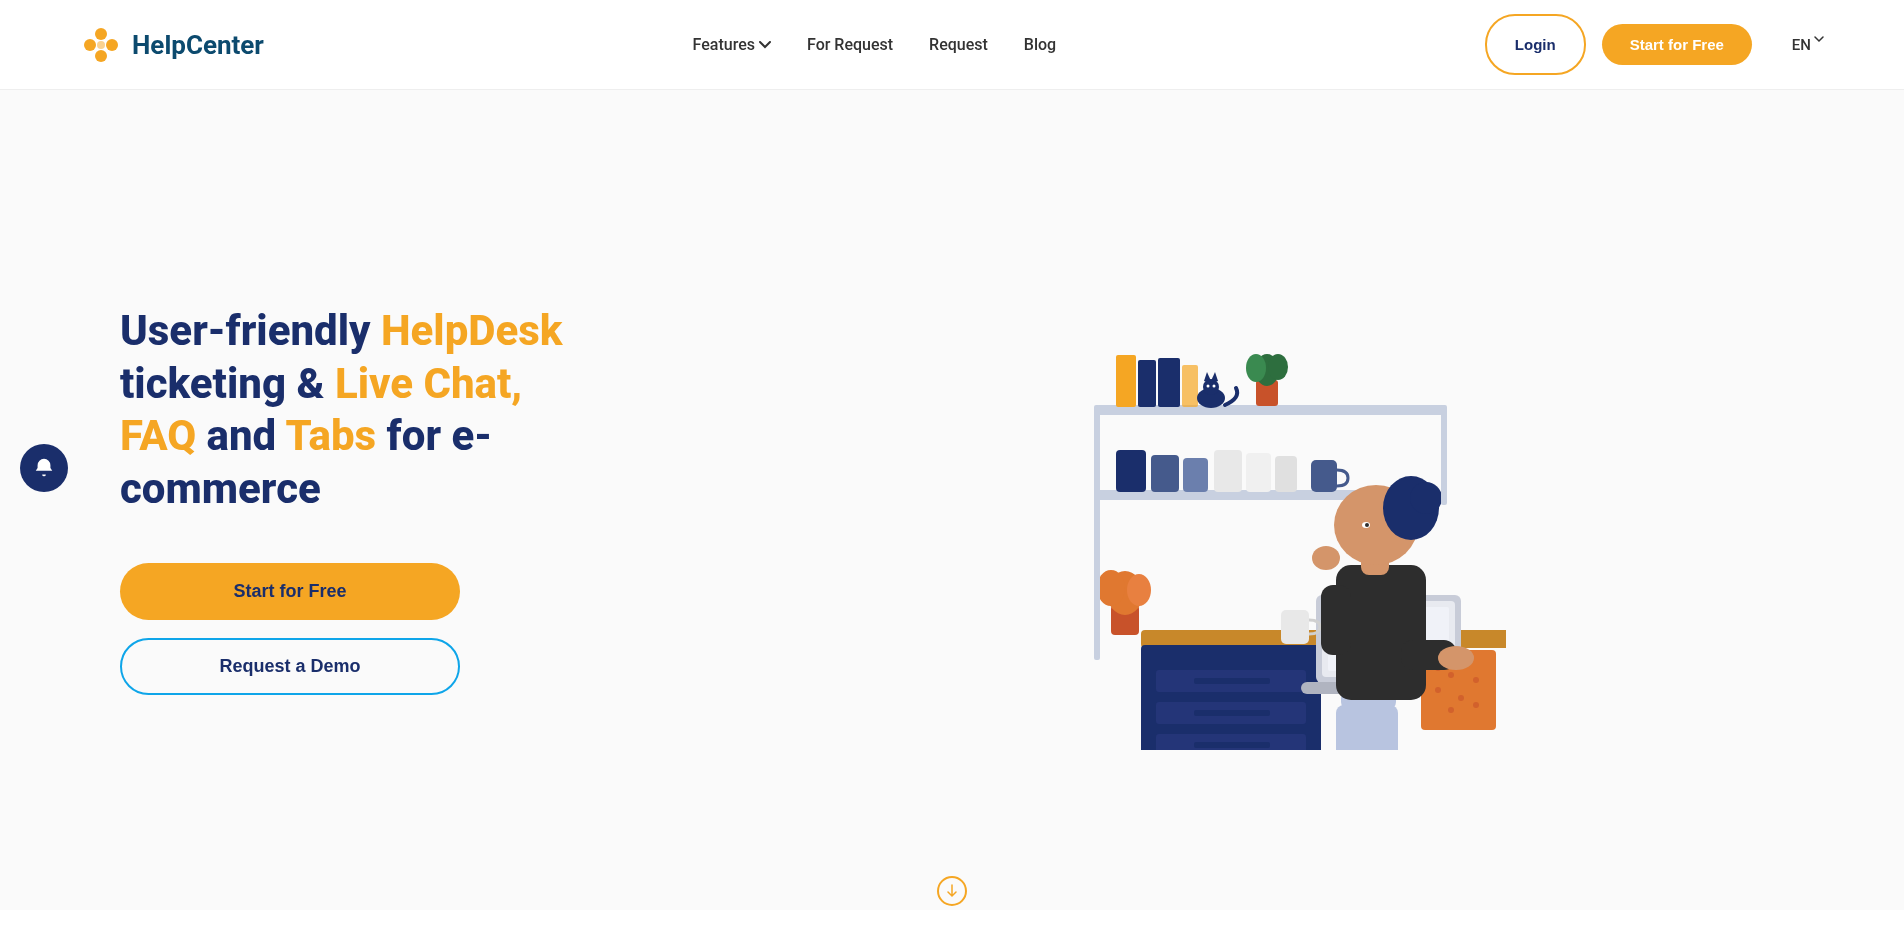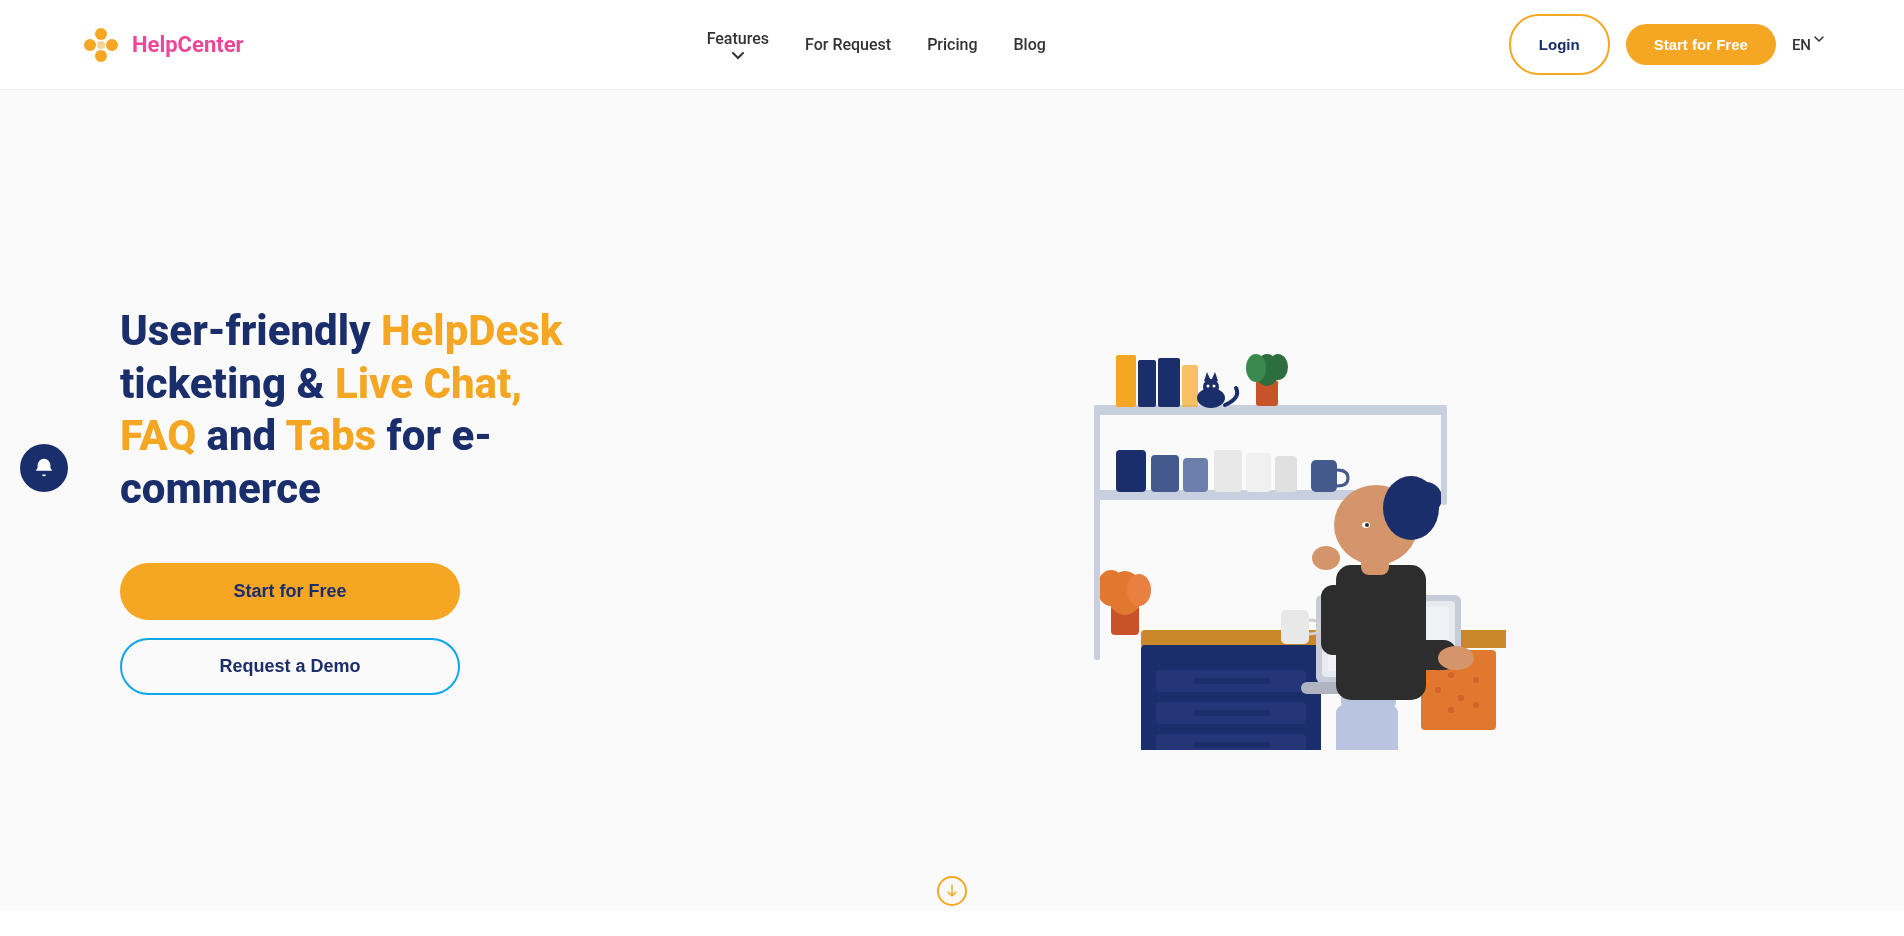--- a/index.html
+++ b/index.html
@@ -22,36 +22,35 @@
       display: flex;
       align-items: center;
       gap: 10px;
       text-decoration: none;
     }
     .logo-icon {
       width: 42px;
       height: 42px;
     }
     .logo-text {
-      font-size: 22px;
+      font-size: 26px;
       font-weight: 700;
-      color: #ec4899;
+      color: #0c4a6e;
     }
     .nav-links {
       display: flex;
       align-items: center;
       gap: 36px;
       list-style: none;
     }
     .nav-links a {
       text-decoration: none;
       color: #333;
       font-size: 16px;
       font-weight: 500;
-      flex-direction: column;
     }
     .nav-links .features-link {
       display: flex;
       align-items: center;
       gap: 4px;
     }
     .nav-actions {
       display: flex;
       align-items: center;
       gap: 16px;
@@ -77,20 +76,21 @@
       cursor: pointer;
     }
     .lang-selector {
       color: #333;
       font-size: 15px;
       font-weight: 500;
       cursor: pointer;
       display: flex;
       align-items: flex-start;
       gap: 3px;
+      margin-left: 24px;
     }
 
     
     .hero {
       display: flex;
       align-items: center;
       justify-content: center;
       min-height: 820px;
       padding: 60px 92px 60px 120px;
       background: #fafafa;
@@ -204,21 +204,21 @@
   <ul class="nav-links">
     <li>
       <a href="#" class="features-link">
         <span>Features</span>
         <svg width="12" height="8" viewBox="0 0 12 8" fill="none">
           <path d="M1 1l5 5 5-5" stroke="#333" stroke-width="2" stroke-linecap="round"></path>
         </svg>
       </a>
     </li>
     <li><a href="#">For Request</a></li>
-    <li><a href="#">Pricing</a></li>
+    <li><a href="#">Request</a></li>
     <li><a href="#">Blog</a></li>
   </ul>
 
   <div class="nav-actions">
     <button class="btn-login">Login</button>
     <button class="btn-start-free">Start for Free</button>
     <div class="lang-selector">
       <span>EN</span>
       <svg width="10" height="7" viewBox="0 0 10 7" fill="none">
         <path d="M1 1l4 4 4-4" stroke="#333" stroke-width="1.5" stroke-linecap="round"></path>

